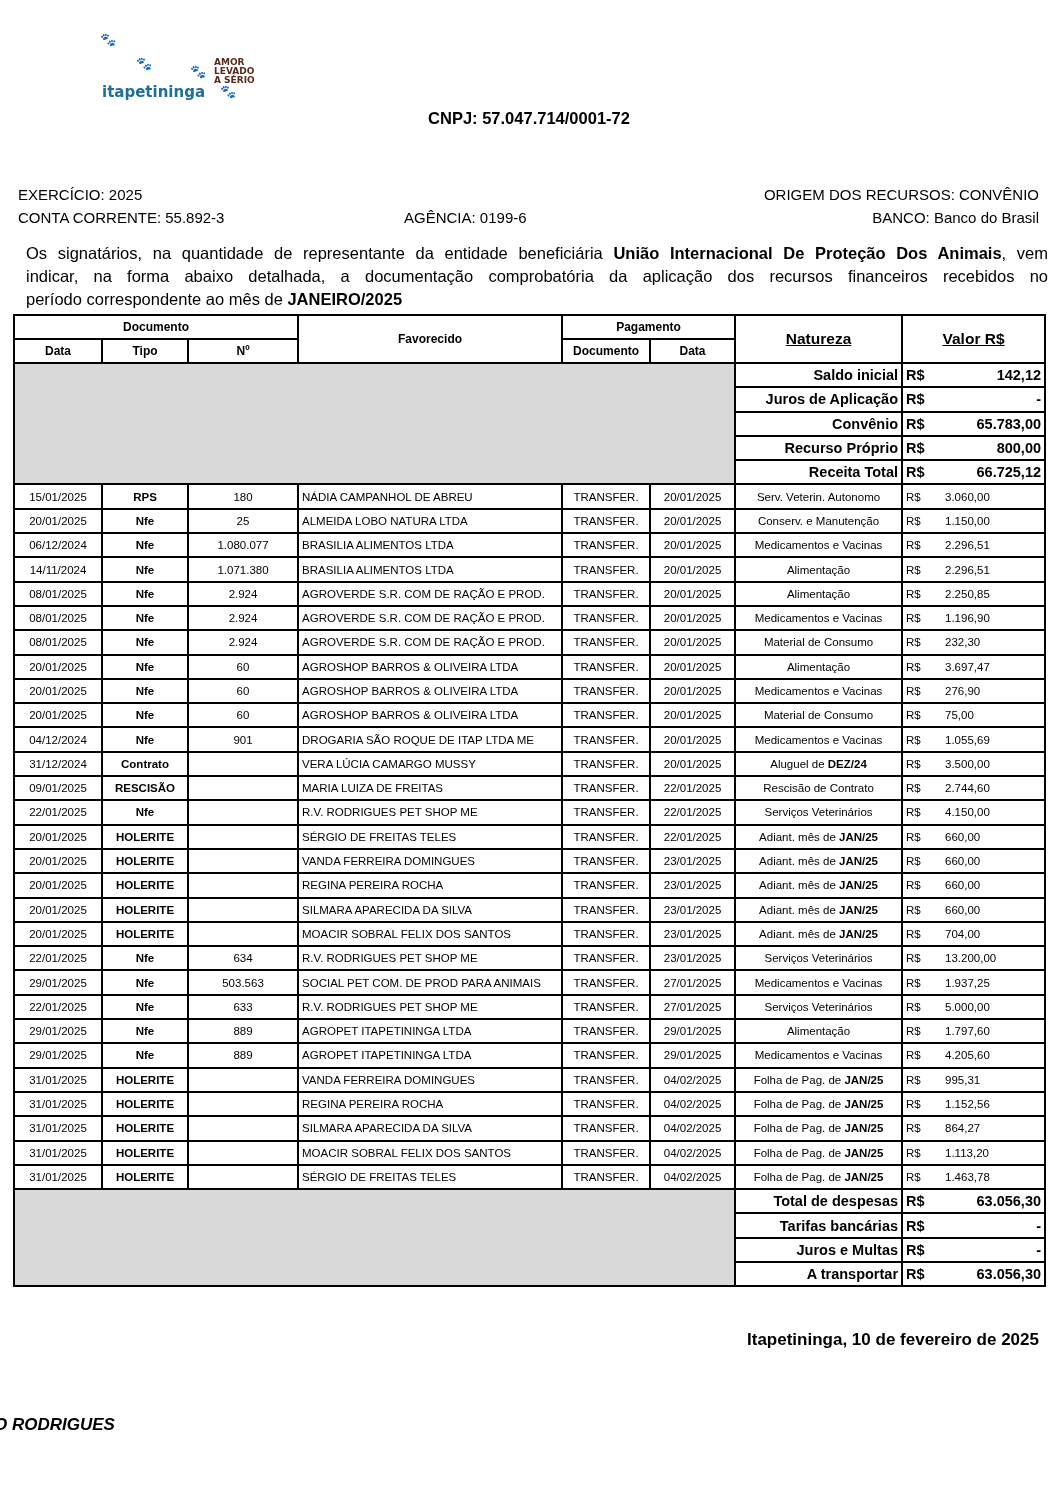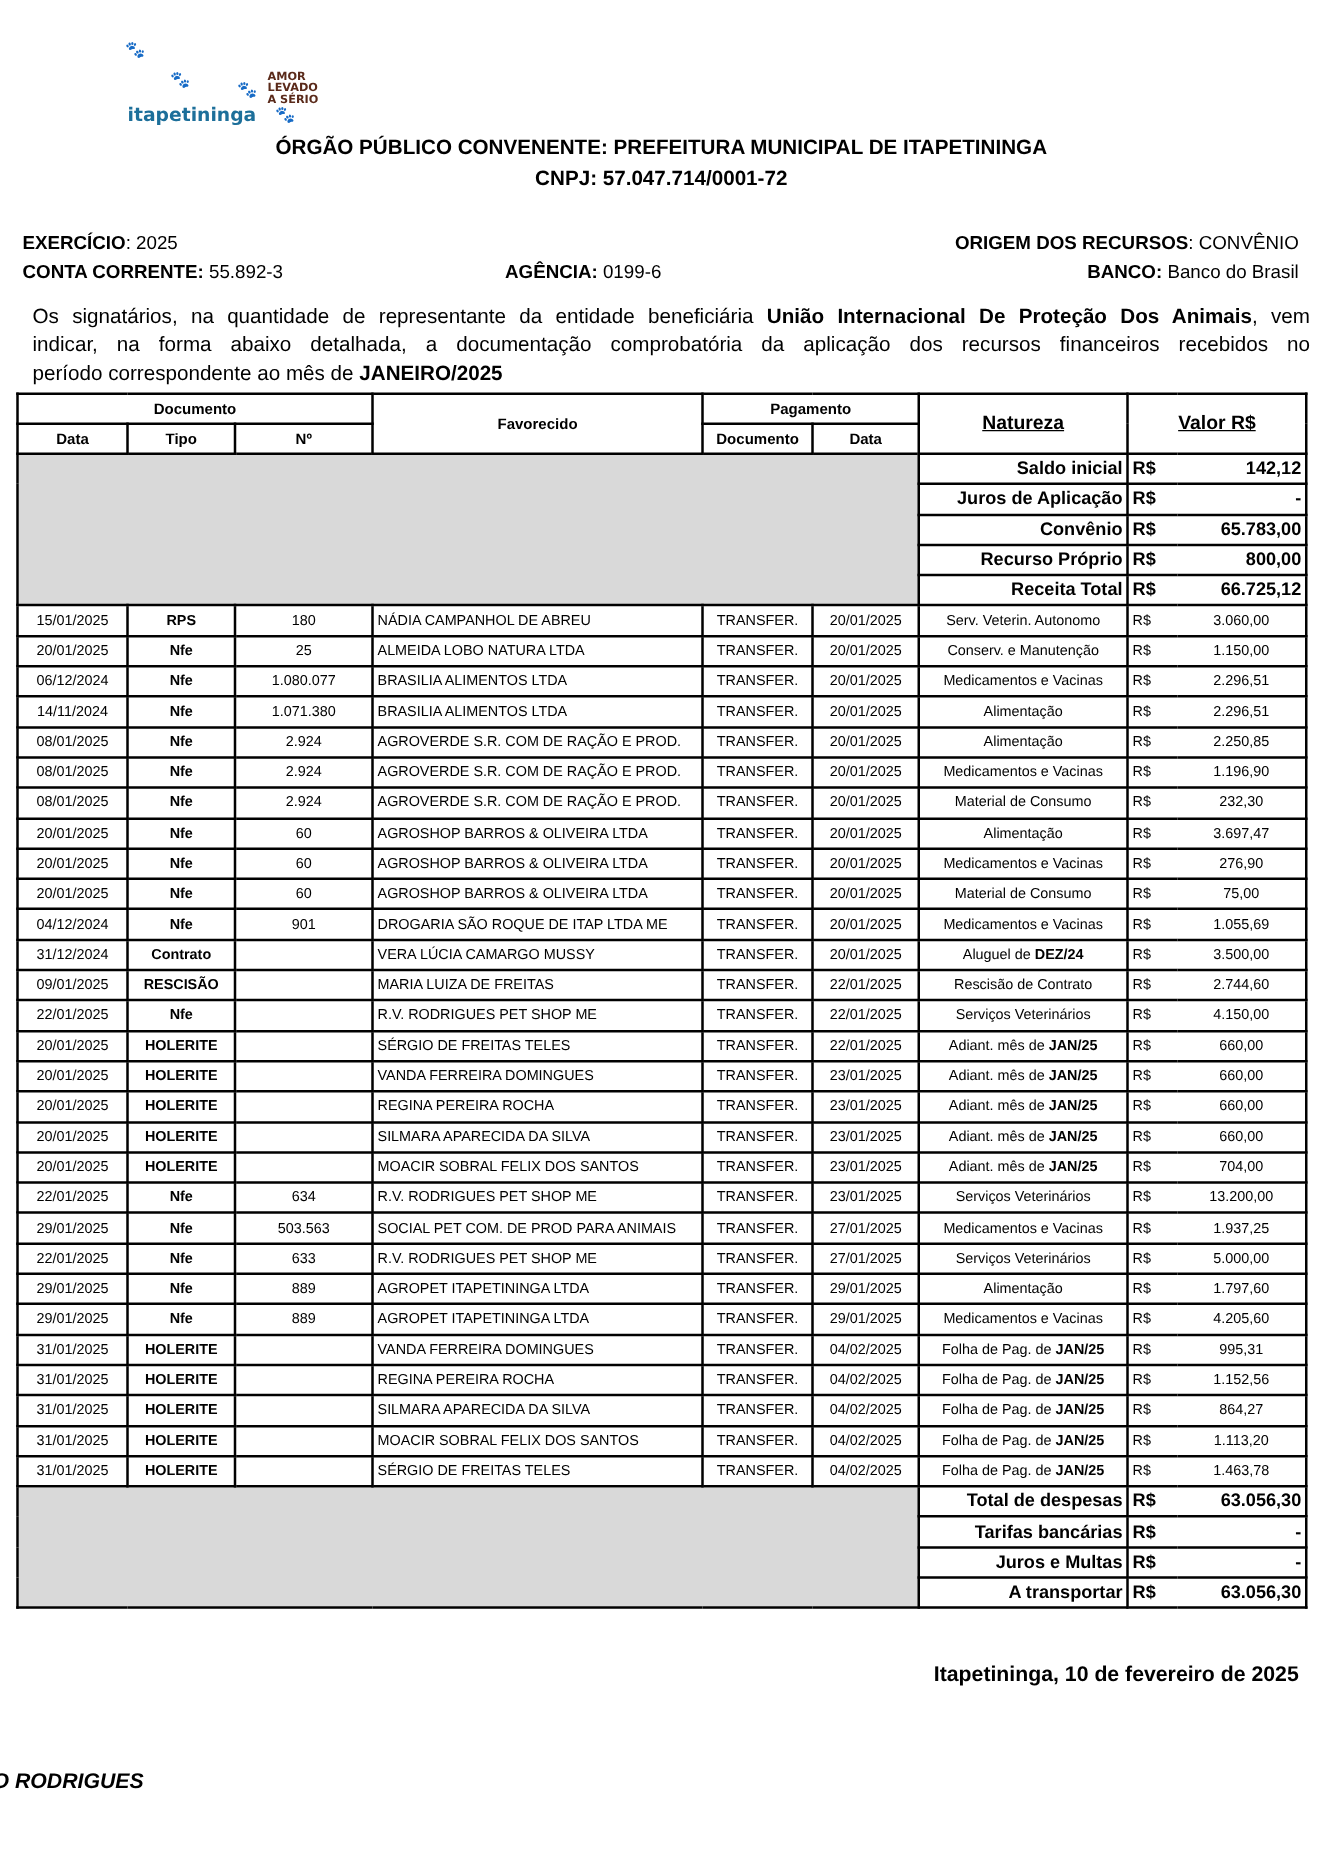--- a/index.html
+++ b/index.html
@@ -7,39 +7,39 @@
 
   .logo { position: absolute; left: 34px; top: 38px; width: 270px; height: 66px; }
   .logo-main { position: absolute; left: 0; top: 2px; font-family: "DejaVu Sans", sans-serif; font-weight: bold; font-size: 54px; letter-spacing: -2px; color: #1d6f9a; line-height: 50px; }
   .logo-sub { position: absolute; left: 68px; top: 46px; font-family: "DejaVu Sans", sans-serif; font-weight: bold; font-size: 15px; color: #1d6f9a; line-height: 16px; }
   .logo-tag { position: absolute; left: 180px; top: 20px; font-family: "DejaVu Sans", sans-serif; font-weight: bold; font-size: 9px; line-height: 9px; color: #5a2a1a; }
   .logo-paw { position: absolute; color: #1d6f9a; font-size: 13px; }
 
   .title-block { position: absolute; left: 0; width: 1058px; top: 106px; text-align: center; font-weight: bold; font-size: 16.5px; line-height: 25px; }
 
   .info { position: absolute; font-size: 15px; line-height: 20px; }
-  .info b { font-weight: bold; }
+  .info b { font-weight: normal; }
 
   .para { position: absolute; left: 26px; top: 242px; width: 1022px; font-size: 16.5px; line-height: 23px; text-align: justify; height: 72px; overflow: hidden; }
   .para .line { display: block; text-align: justify; text-align-last: justify; }
   .para .line.last { text-align-last: left; }
 
   table.main { position: absolute; left: 13px; top: 314px; width: 1031px; border-collapse: collapse; table-layout: fixed; font-size: 11.5px; }
   table.main td, table.main th { border: 2.5px solid #000; padding: 0 3px; height: 24.3px; box-sizing: border-box; white-space: nowrap; overflow: hidden; }
   table.main th { font-weight: bold; font-size: 12px; height: 24px; }
   .gray { background: #d9d9d9; }
   .c { text-align: center; }
   .l { text-align: left; }
   .b { font-weight: bold; }
   .hdr-big { font-size: 15.5px !important; text-decoration: underline; }
   .sum-label { text-align: right; font-weight: bold; font-size: 14.5px; }
   .sum-rs { font-weight: bold; font-size: 14.5px; border-right: none !important; }
   .sum-val { font-weight: bold; font-size: 14.5px; text-align: right; border-left: none !important; }
   .rs { border-right: none !important; }
-  .val { border-left: none !important; text-align: center; }
+  .val { border-left: none !important; text-align: left; }
 
   .city-date { position: absolute; right: 19px; top: 1330px; font-weight: bold; font-size: 17px; }
   .sign { position: absolute; left: 0; width: 1058px; top: 1412px; text-align: left; font-weight: bold; font-style: italic; font-size: 17px; line-height: 26px; padding-right: 0; }
   .sign div { position: relative; left: -260px; }
 </style>
 </head>
 <body>
 
 <div class="logo">
   <span class="logo-paw" style="left:66px;top:-6px;">🐾</span>
@@ -48,21 +48,20 @@
   <div class="logo-tag">
     <div>AMOR</div>
     <div>LEVADO</div>
     <div>A SÉRIO</div>
   </div>
   <div class="logo-sub">itapetininga</div>
   <span class="logo-paw" style="left:186px;top:46px;">🐾</span>
 </div>
 
 <div class="title-block">
-  <div>ÓRGÃO PÚBLICO CONVENENTE: PREFEITURA MUNICIPAL DE ITAPETININGA</div>
   <div>CNPJ: 57.047.714/0001-72</div>
 </div>
 
 <div class="info" style="left:18px;top:185px;">
   <b>EXERCÍCIO</b><span>: 2025</span>
 </div>
 <div class="info" style="right:19px;top:185px;">
   <b>ORIGEM DOS RECURSOS</b><span>: CONVÊNIO</span>
 </div>
 <div class="info" style="left:18px;top:208px;">

